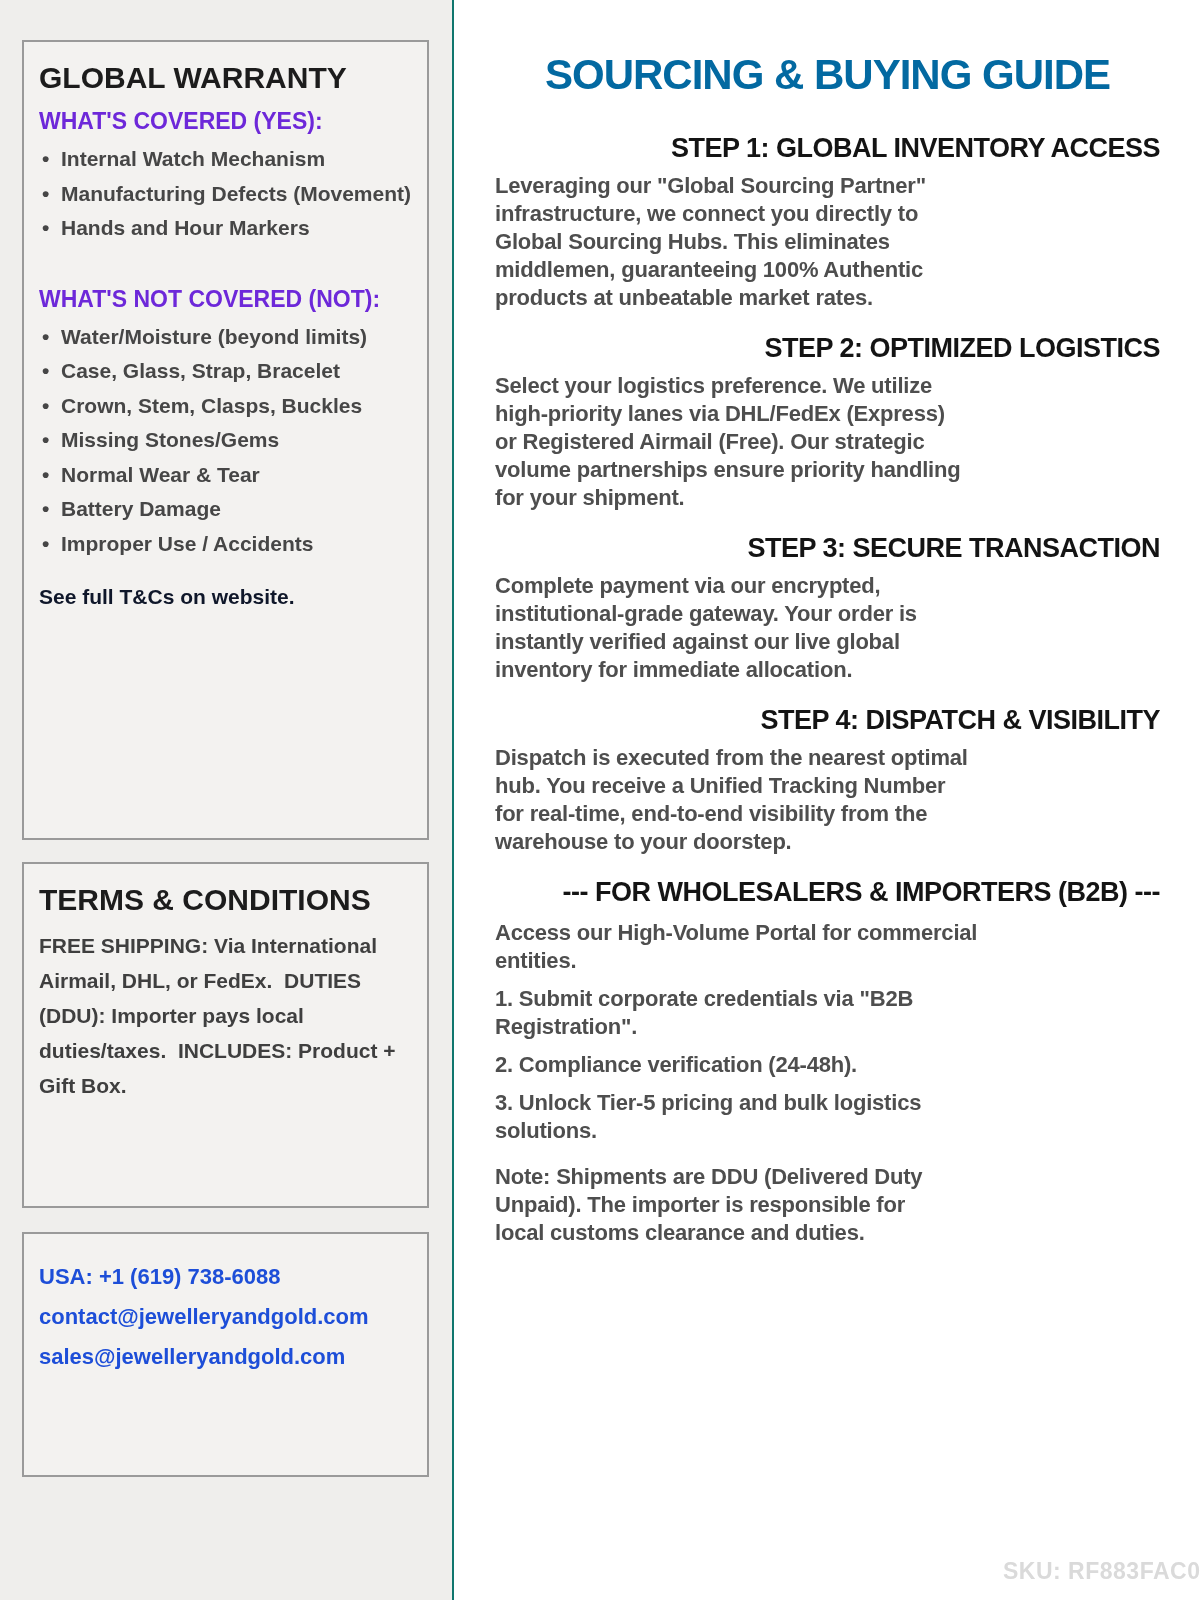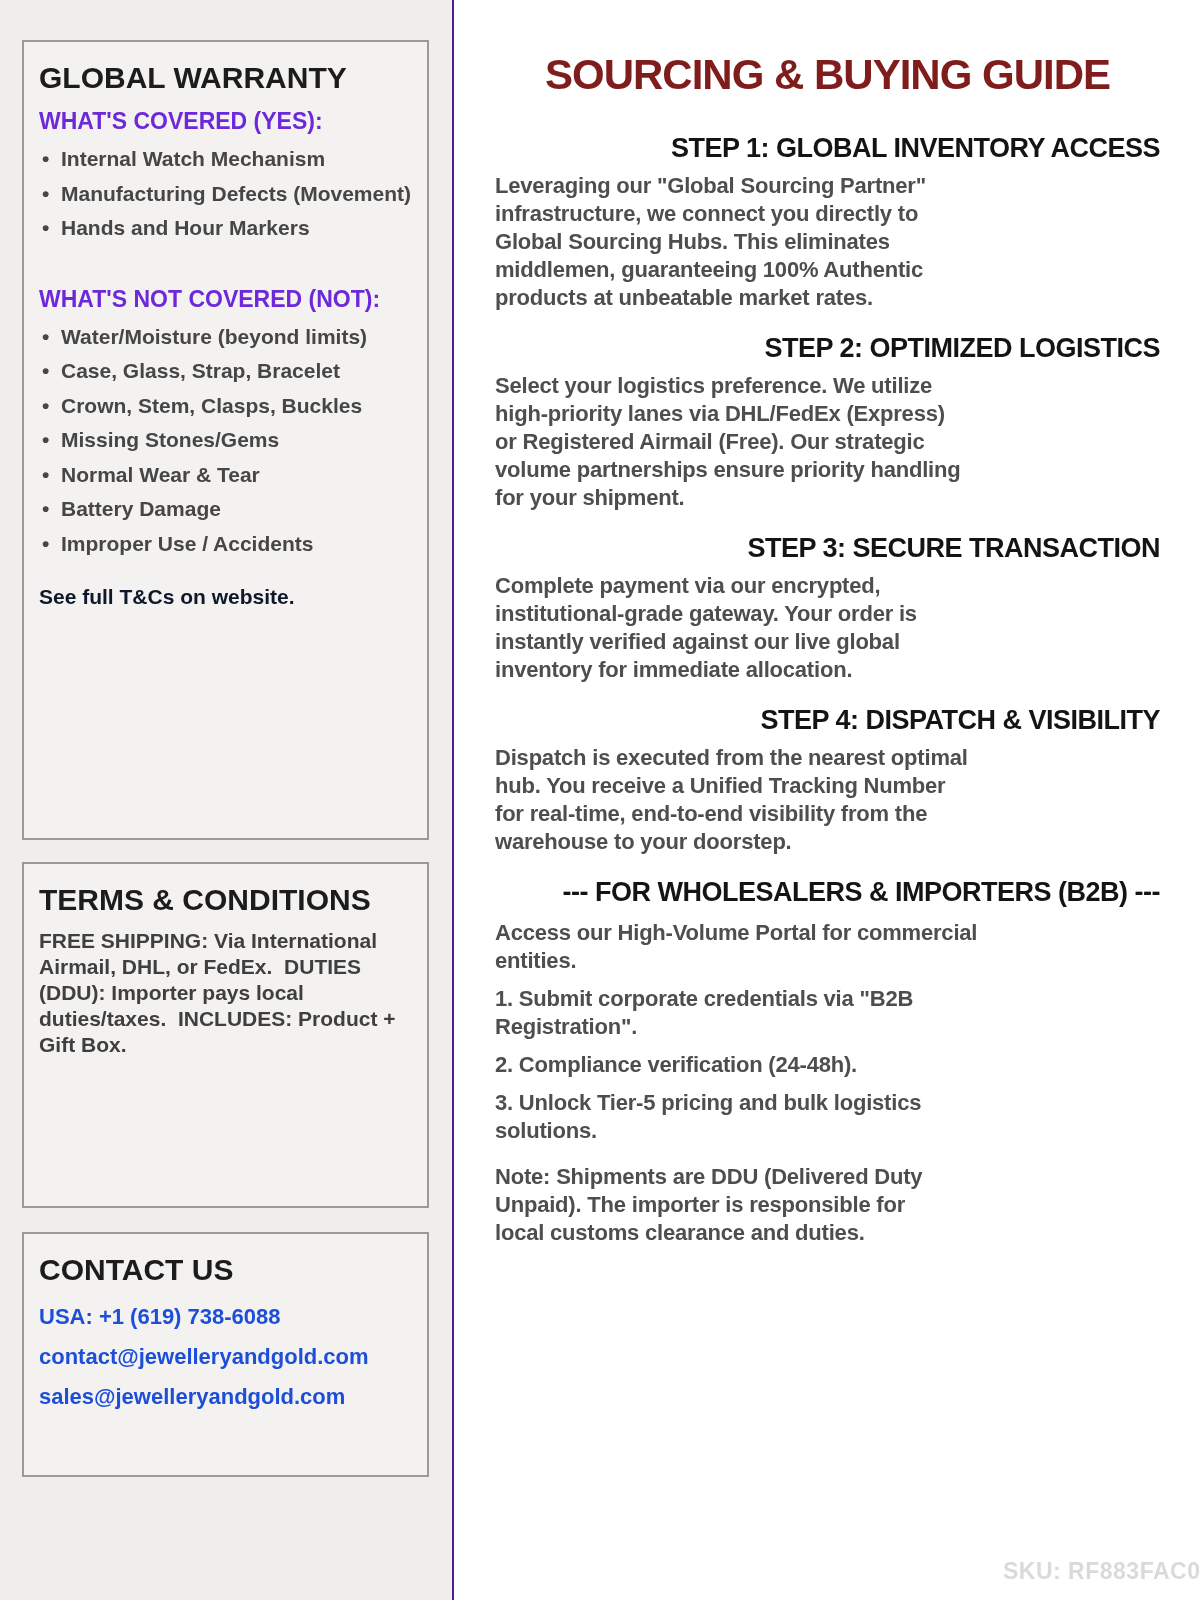--- a/index.html
+++ b/index.html
@@ -2,44 +2,44 @@
 <html><head>
 <meta charset="utf-8">
 <style>
   * { margin:0; padding:0; box-sizing:border-box; }
   html,body { width:1200px; height:1600px; }
   body { font-family:"Liberation Sans", sans-serif; background:#ffffff; }
   .page { position:relative; width:1200px; height:1600px; background:#ffffff; overflow:hidden; }
 
   
   .sidebar { position:absolute; left:0; top:0; width:454px; height:1600px;
-             background:#efeeec; border-right:2px solid #4c1d95; }
+             background:#efeeec; border-right:2px solid #0f766e; }
   .box { position:absolute; left:22px; width:407px; background:#f3f2f0;
          border:2px solid #9a9a9a; padding:16px 15px; }
   .box-warranty { top:40px; height:800px; }
   .box-terms    { top:862px; height:346px; }
   .box-contact  { top:1232px; height:245px; }
 
   .box-title { font-size:30px; font-weight:bold; color:#1c1c1c; line-height:40px; margin-bottom:8px; }
   .sub-heading { font-size:23px; font-weight:bold; color:#6d28d9; line-height:30px; margin-bottom:6px; }
   .bullet-list { list-style:none; }
   .bullet-item { font-size:21px; font-weight:bold; color:#464646; line-height:34.5px;
                  position:relative; padding-left:22px; }
   .bullet-item::before { content:"\2022"; position:absolute; left:3px; top:0; }
   .gap-heading { margin-top:38px; }
   .footnote { font-size:21px; font-weight:bold; color:#0f172a; margin-top:24px; }
 
-  .terms-body { font-size:21px; font-weight:bold; color:#3f3f3f; line-height:26px;
+  .terms-body { font-size:21px; font-weight:bold; color:#3f3f3f; line-height:35px;
                 margin-top:6px; white-space:pre-wrap; }
   .contact-line { font-size:22px; font-weight:bold; color:#1d4ed8; line-height:26px; margin-top:14px; }
 
   
   .main { position:absolute; left:456px; top:0; width:744px; height:1600px; background:#ffffff; }
   .main-inner { padding:50px 40px 0 39px; }
-  .guide-title { font-size:42px; font-weight:bold; color:#7f1d1d; line-height:50px;
+  .guide-title { font-size:42px; font-weight:bold; color:#0369a1; line-height:50px;
                  text-align:center; letter-spacing:-1px; margin-bottom:32px; }
   .step-heading { font-size:27px; font-weight:bold; color:#141414; line-height:33px;
                   letter-spacing:-0.5px; margin:20px 0 7px;text-align:right; }
   .first .step-heading { margin-top:4px; }
   .step-body { font-size:22px; font-weight:bold; color:#4e4e4e; line-height:28px;
                letter-spacing:-0.2px; white-space:pre-wrap; }
   .b2b-p { margin-top:10px; }
   .b2b-note { margin-top:18px; }
 
   .sku { position:absolute; top:1558px; left:1003px; font-size:23px; font-weight:bold;
@@ -79,21 +79,20 @@
     <div class="box box-terms">
       <div class="box-title">TERMS &amp; CONDITIONS</div>
       <div class="terms-body">FREE SHIPPING: Via International
 Airmail, DHL, or FedEx.  DUTIES
 (DDU): Importer pays local
 duties/taxes.  INCLUDES: Product +
 Gift Box.</div>
     </div>
 
     <div class="box box-contact">
-      <div class="box-title">CONTACT US</div>
       <div class="contact-line">USA: +1 (619) 738-6088</div>
       <div class="contact-line">contact@jewelleryandgold.com</div>
       <div class="contact-line">sales@jewelleryandgold.com</div>
     </div>
   </div>
 
   <div class="main">
     <div class="main-inner">
       <div class="guide-title">SOURCING &amp; BUYING GUIDE</div>
 

